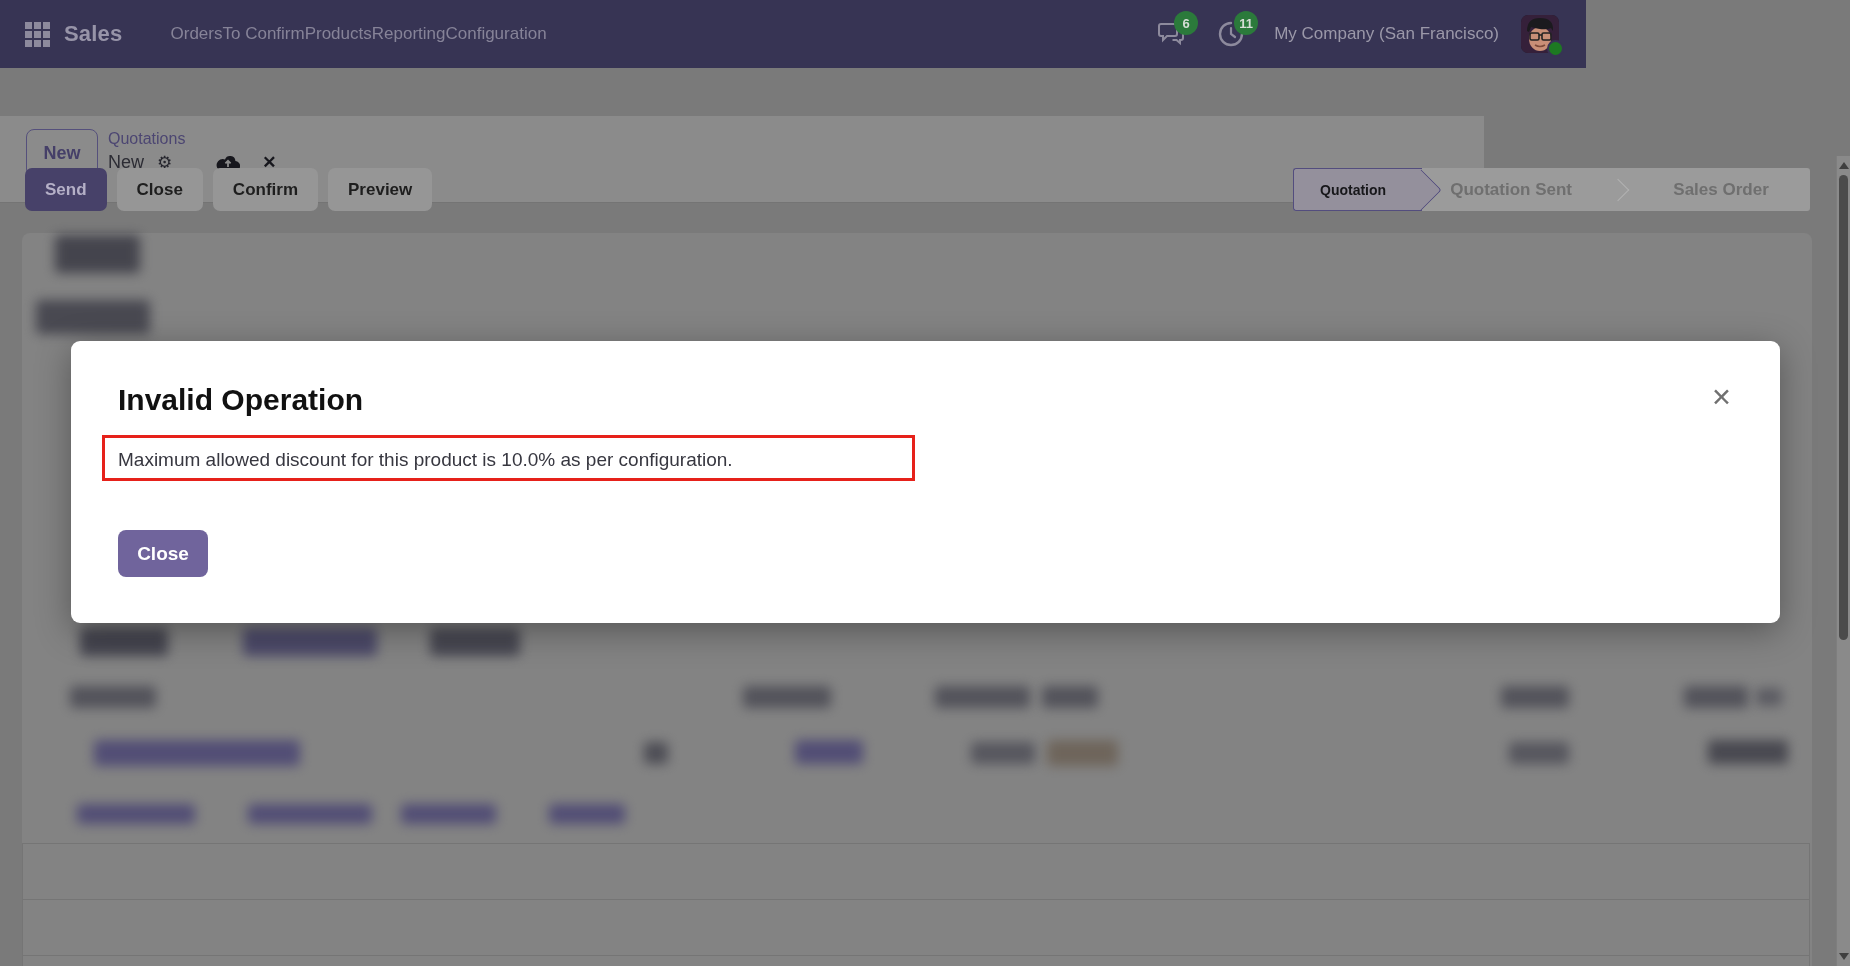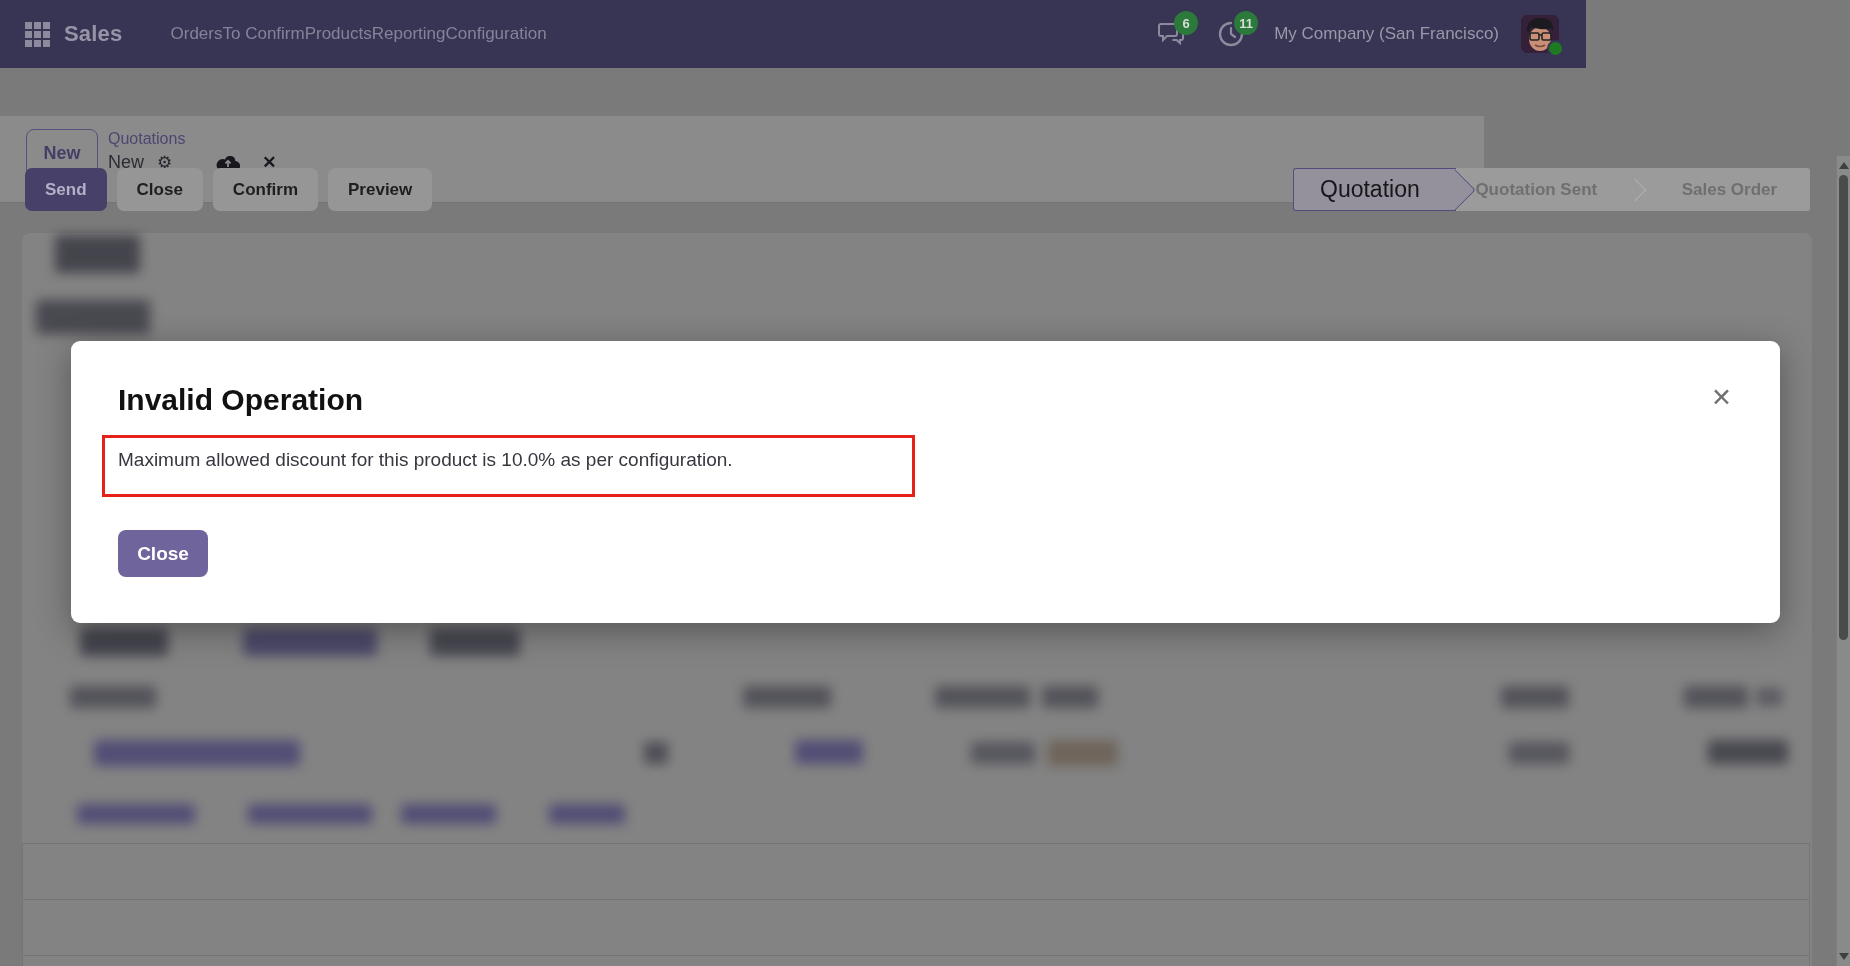--- a/index.html
+++ b/index.html
@@ -49,21 +49,21 @@
          cursor:pointer; padding:0 20px; font-family:"Liberation Sans", sans-serif; }
   .btn-primary { background:#474169; color:#b5b0c7; }
   .btn-secondary { background:#969696; color:#1e1e1e; }
 
   
   .statusbar { position:absolute; left:1293px; top:168px; width:517px; height:43px;
                background:#9b9b9b; border-radius:3px; display:flex; align-items:center; overflow:visible; }
   .step-active { position:relative; height:43px; display:flex; align-items:center;
                  background:#94909c; border:1px solid #534d7e; border-right:none;
                  border-radius:3px 0 0 3px; padding:0 36px 0 26px; cursor:pointer; }
-  .step-active .label { color:#17171a; font-size:23px; font-weight:normal; position:relative; z-index:2; }
+  .step-active .label { color:#17171a; font-size:14px; font-weight:bold; position:relative; z-index:2; }
   .step-arrow { position:absolute; right:-14px; top:50%; width:29px; height:29px;
                 transform:translateY(-50%) rotate(45deg);
                 background:#94909c; border-top:1px solid #534d7e; border-right:1px solid #534d7e;
                 border-radius:0 4px 0 0; z-index:1; }
   .step { color:#6f6f6f; font-size:17px; font-weight:bold; cursor:pointer; text-align:center; flex:1; }
   .chev { width:16px; height:16px; border-top:1px solid #b2b2b2; border-right:1px solid #b2b2b2;
           transform:rotate(45deg); margin:0 6px 0 10px; flex:none; }
 
   
   .scrollbar { position:absolute; right:0; top:156px; width:14px; height:810px; background:#8a8a8a;
@@ -85,21 +85,21 @@
                 border-top:1px solid #757575; border-left:1px solid #757575; border-right:1px solid #757575; }
   .empty-row { height:56px; border-bottom:1px solid #757575; }
 
   
   .modal { position:absolute; left:71px; top:341px; width:1709px; height:282px;
            background:#ffffff; border-radius:9px; box-shadow:0 8px 34px rgba(0,0,0,.35);padding-left:36px; }
   .modal-title { position:absolute; left:47px; top:42px; font-size:30px; font-weight:bold; color:#111111; }
   .modal-close { position:absolute; right:48px; top:44px; font-size:25px; color:#707070;
                  background:none; border:none; cursor:pointer; line-height:1;
                  font-family:"DejaVu Sans", sans-serif; }
-  .alert-box { position:absolute; left:31px; top:94px; width:813px; height:62px;
+  .alert-box { position:absolute; left:31px; top:94px; width:813px; height:46px;
                border:3px solid #e6211a; background:#ffffff; padding:10px 14px 0 13px; }
   .alert-text { font-size:19px; color:#373740; line-height:24px; }
   .btn-close-dialog { position:absolute; left:47px; top:189px; width:90px; height:47px;
                       background:#70649c; border:none; border-radius:8px; color:#ffffff;
                       font-size:19px; font-weight:bold; cursor:pointer;
                       font-family:"Liberation Sans", sans-serif; }
 </style>
 </head>
 <body>
 

